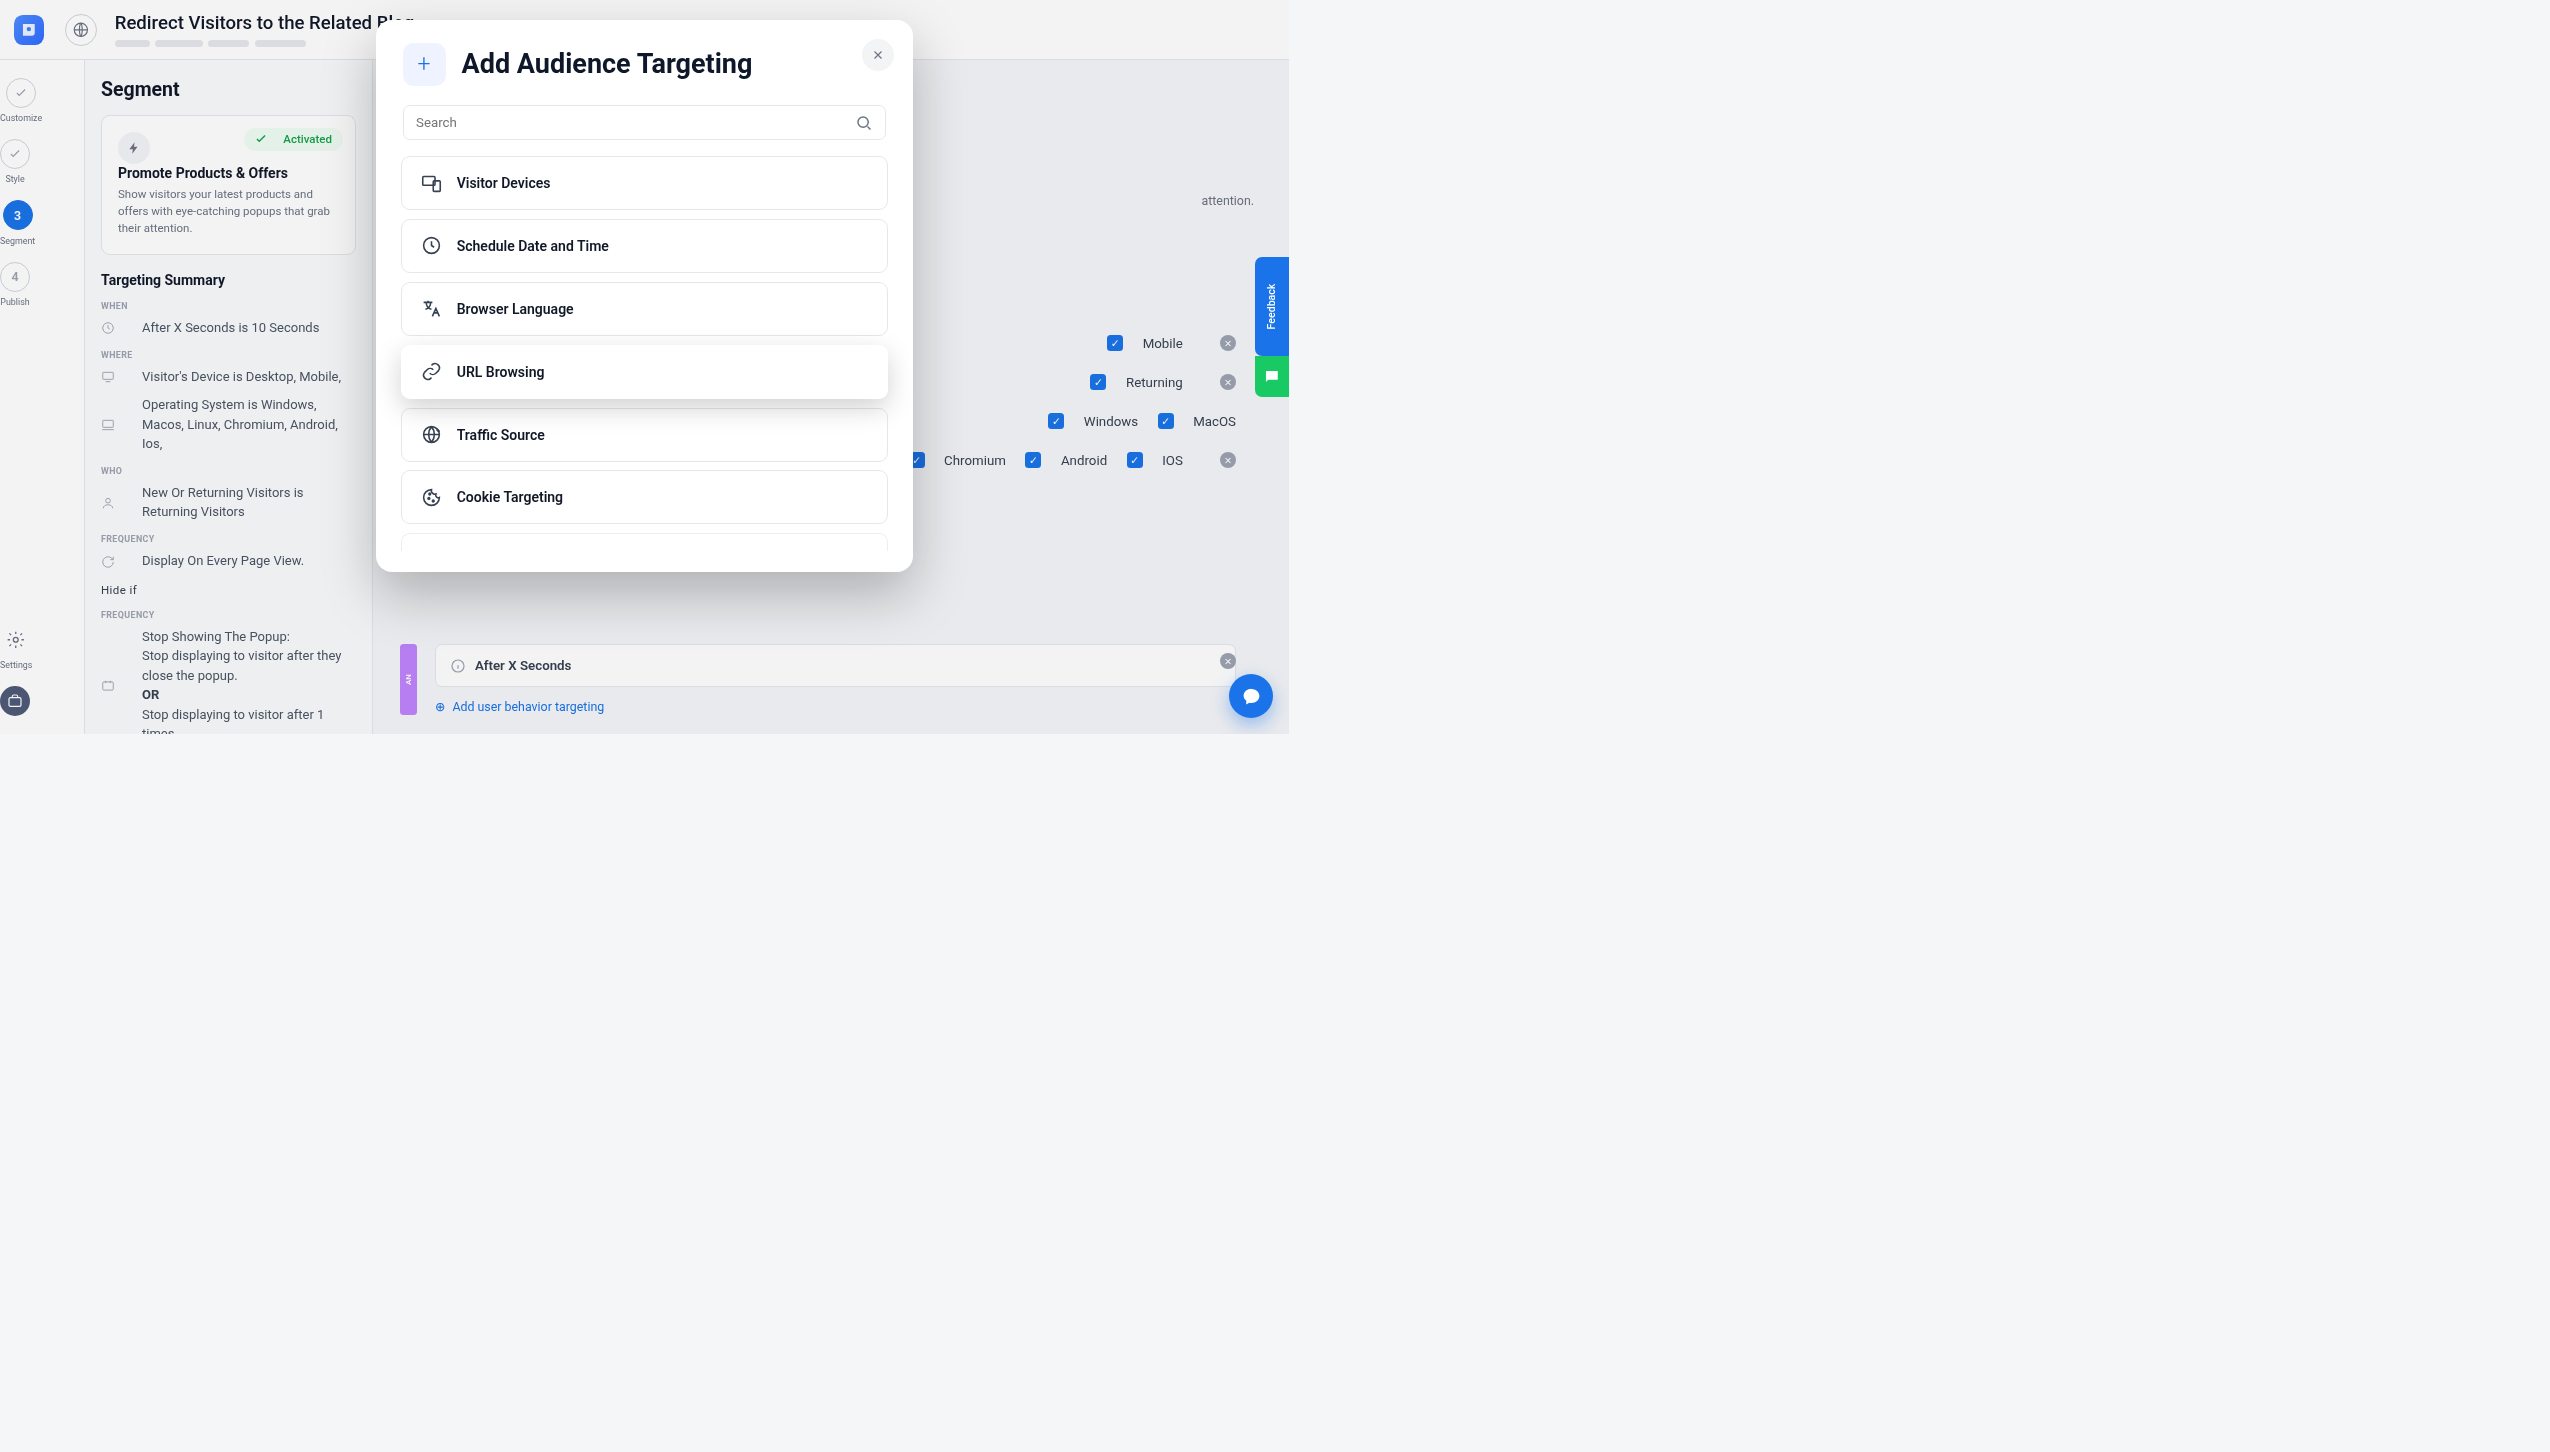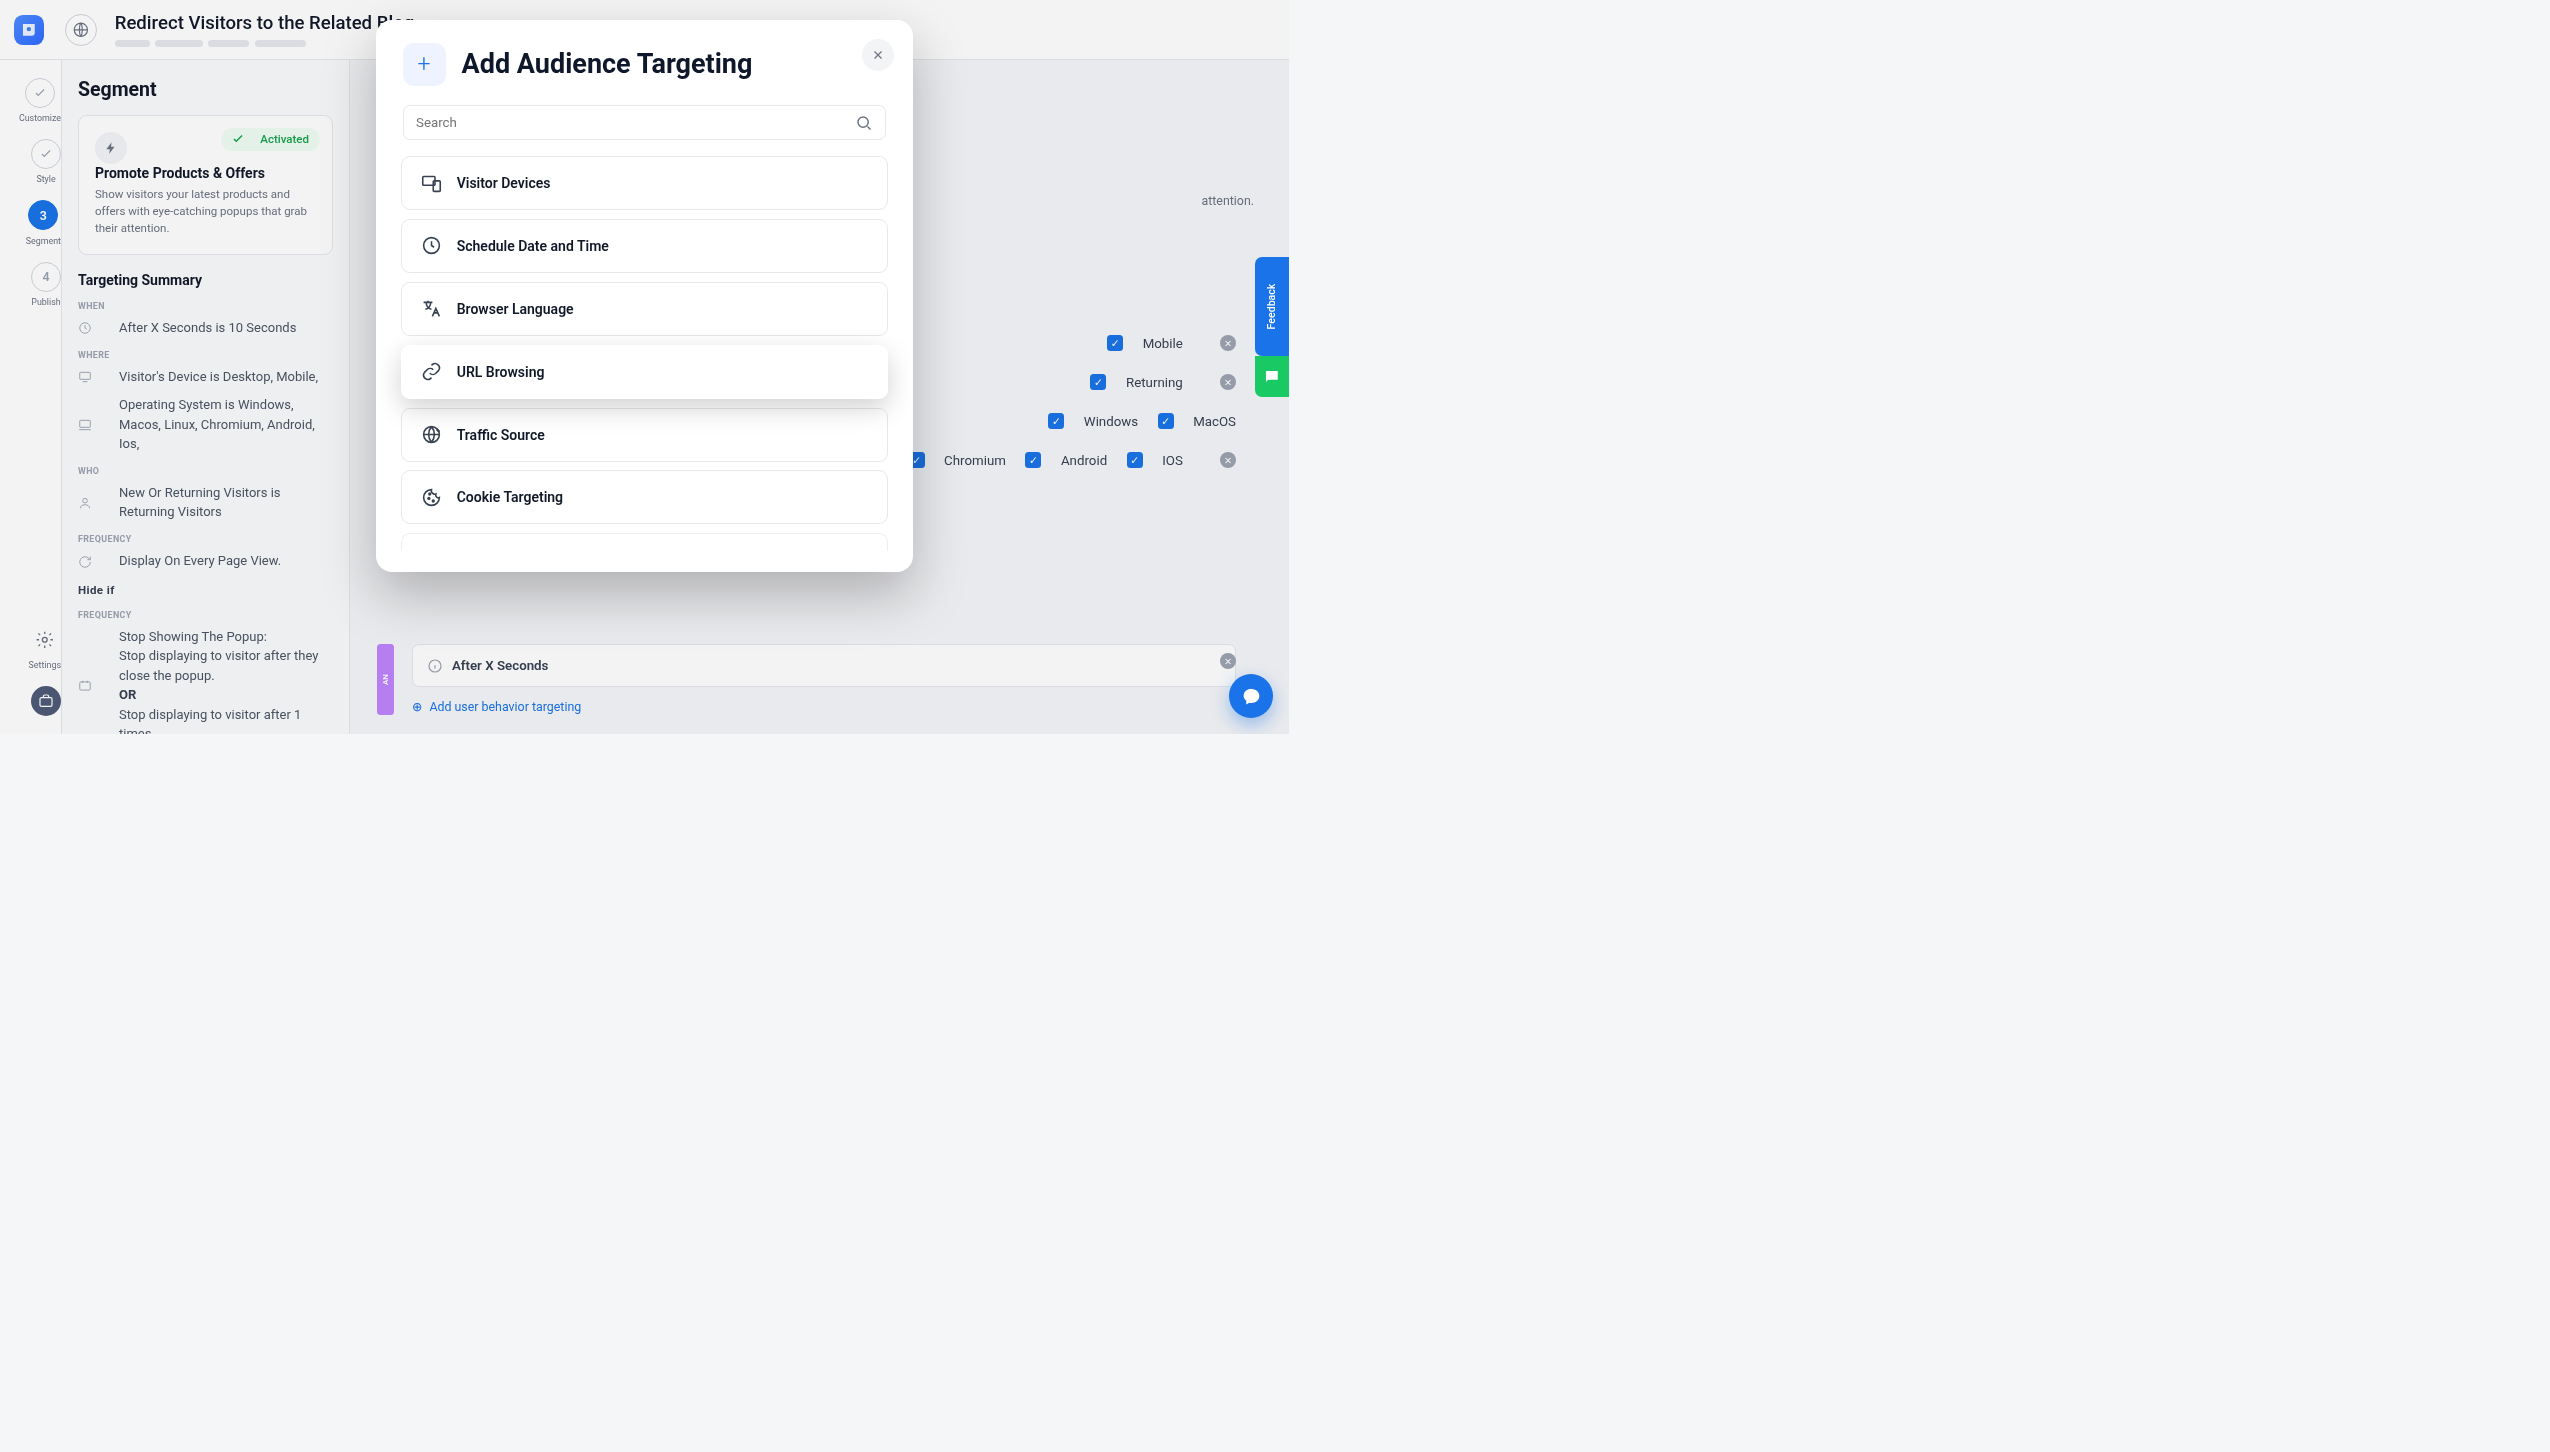--- a/index.html
+++ b/index.html
@@ -6,21 +6,21 @@
 body{background:#f5f6f8;width:1289px;height:734px;overflow:hidden;position:relative}
 .topbar{height:60px;background:#fff;border-bottom:0.9px solid #e5e7eb;display:flex;align-items:center;padding:0 14px}
 .logo{width:30px;height:30px;border-radius:8.9px;background:linear-gradient(135deg,#4f8cff,#2d6bff);display:flex;align-items:center;justify-content:center}
 .logo svg{width:17.7px;height:17.7px;fill:#fff}
 .globe{margin-left:21px;width:32px;height:32px;border-radius:50%;border:0.9px solid #d1d5db;display:flex;align-items:center;justify-content:center;color:#6b7280}
 .title-wrap{margin-left:17.7px}
 .page-title{font-size:18.6px;font-weight:500;color:#111827}
 .title-sub{display:flex;gap:5.3px;margin-top:5.3px}
 .skel{height:7px;border-radius:3.5px;background:#e5e7eb}
 .main{display:flex;height:calc(100% - 60px)}
-.rail{width:62px;background:#fff;border-right:0.9px solid #e5e7eb;display:flex;flex-direction:column;align-items:flex-end;padding:17.7px 0;gap:16px}
+.rail{width:85px;background:#fff;border-right:0.9px solid #e5e7eb;display:flex;flex-direction:column;align-items:flex-start;padding:17.7px 0;gap:16px}
 .rail-item{display:flex;flex-direction:column;align-items:center;gap:5.3px;cursor:pointer}
 .rail-circle{width:30px;height:30px;border-radius:50%;border:1.3px solid #d1d5db;display:flex;align-items:center;justify-content:center;color:#9ca3af;font-size:12.4px;font-weight:600}
 .rail-circle.active{background:#1a73e8;border-color:#1a73e8;color:#fff}
 .rail-label{font-size:8.9px;color:#6b7280}
 .rail-spacer{flex:1}
 .rail-icon{width:30px;height:30px;display:flex;align-items:center;justify-content:center;color:#6b7280}
 .rail-icon.circ{border-radius:50%;background:#4f5b76;color:#fff}
 .panel{width:288px;background:#fafbfc;border-right:0.9px solid #e5e7eb;padding:17.7px 16px;overflow-y:auto}
 .panel-title{font-size:19.5px;font-weight:700;color:#111827;margin-bottom:14px}
 .card{background:#fff;border:0.9px solid #e5e7eb;border-radius:8.9px;padding:16px;margin-bottom:17.7px;position:relative}
@@ -204,21 +204,21 @@
     <div class="sum-row">
         <span class="ic">
           <svg width="14" height="14" viewBox="0 0 24 24" fill="none" stroke="currentColor" stroke-width="1.6">
             <path d="M21 12a9 9 0 1 1-3-6.7L21 8"></path>
             <path d="M21 3v5h-5"></path>
           </svg>
         </span>
         <span>Display On Every Page View.</span>
       </div>
 
-    <div class="sub-label" style="text-transform:none;font-size:11.5px;color:#374151;font-weight:700">Hide if</div>
+    <div class="sub-label" style="text-transform:none;font-size:11.5px;color:#374151;font-weight:400">Hide if</div>
     <div class="sub-label">FREQUENCY</div>
     <div class="sum-row">
         <span class="ic">
           <svg width="14" height="14" viewBox="0 0 24 24" fill="none" stroke="currentColor" stroke-width="1.6">
             <rect x="3" y="5" width="18" height="14" rx="2"></rect>
             <path d="M8 3v4M16 3v4"></path>
           </svg>
         </span>
       <span><span>Stop Showing The Popup:</span><br><span>Stop displaying to visitor after they close the popup.</span><br><span class="or-txt">OR</span><br><span>Stop displaying to visitor after 1 times</span></span>
     </div>

